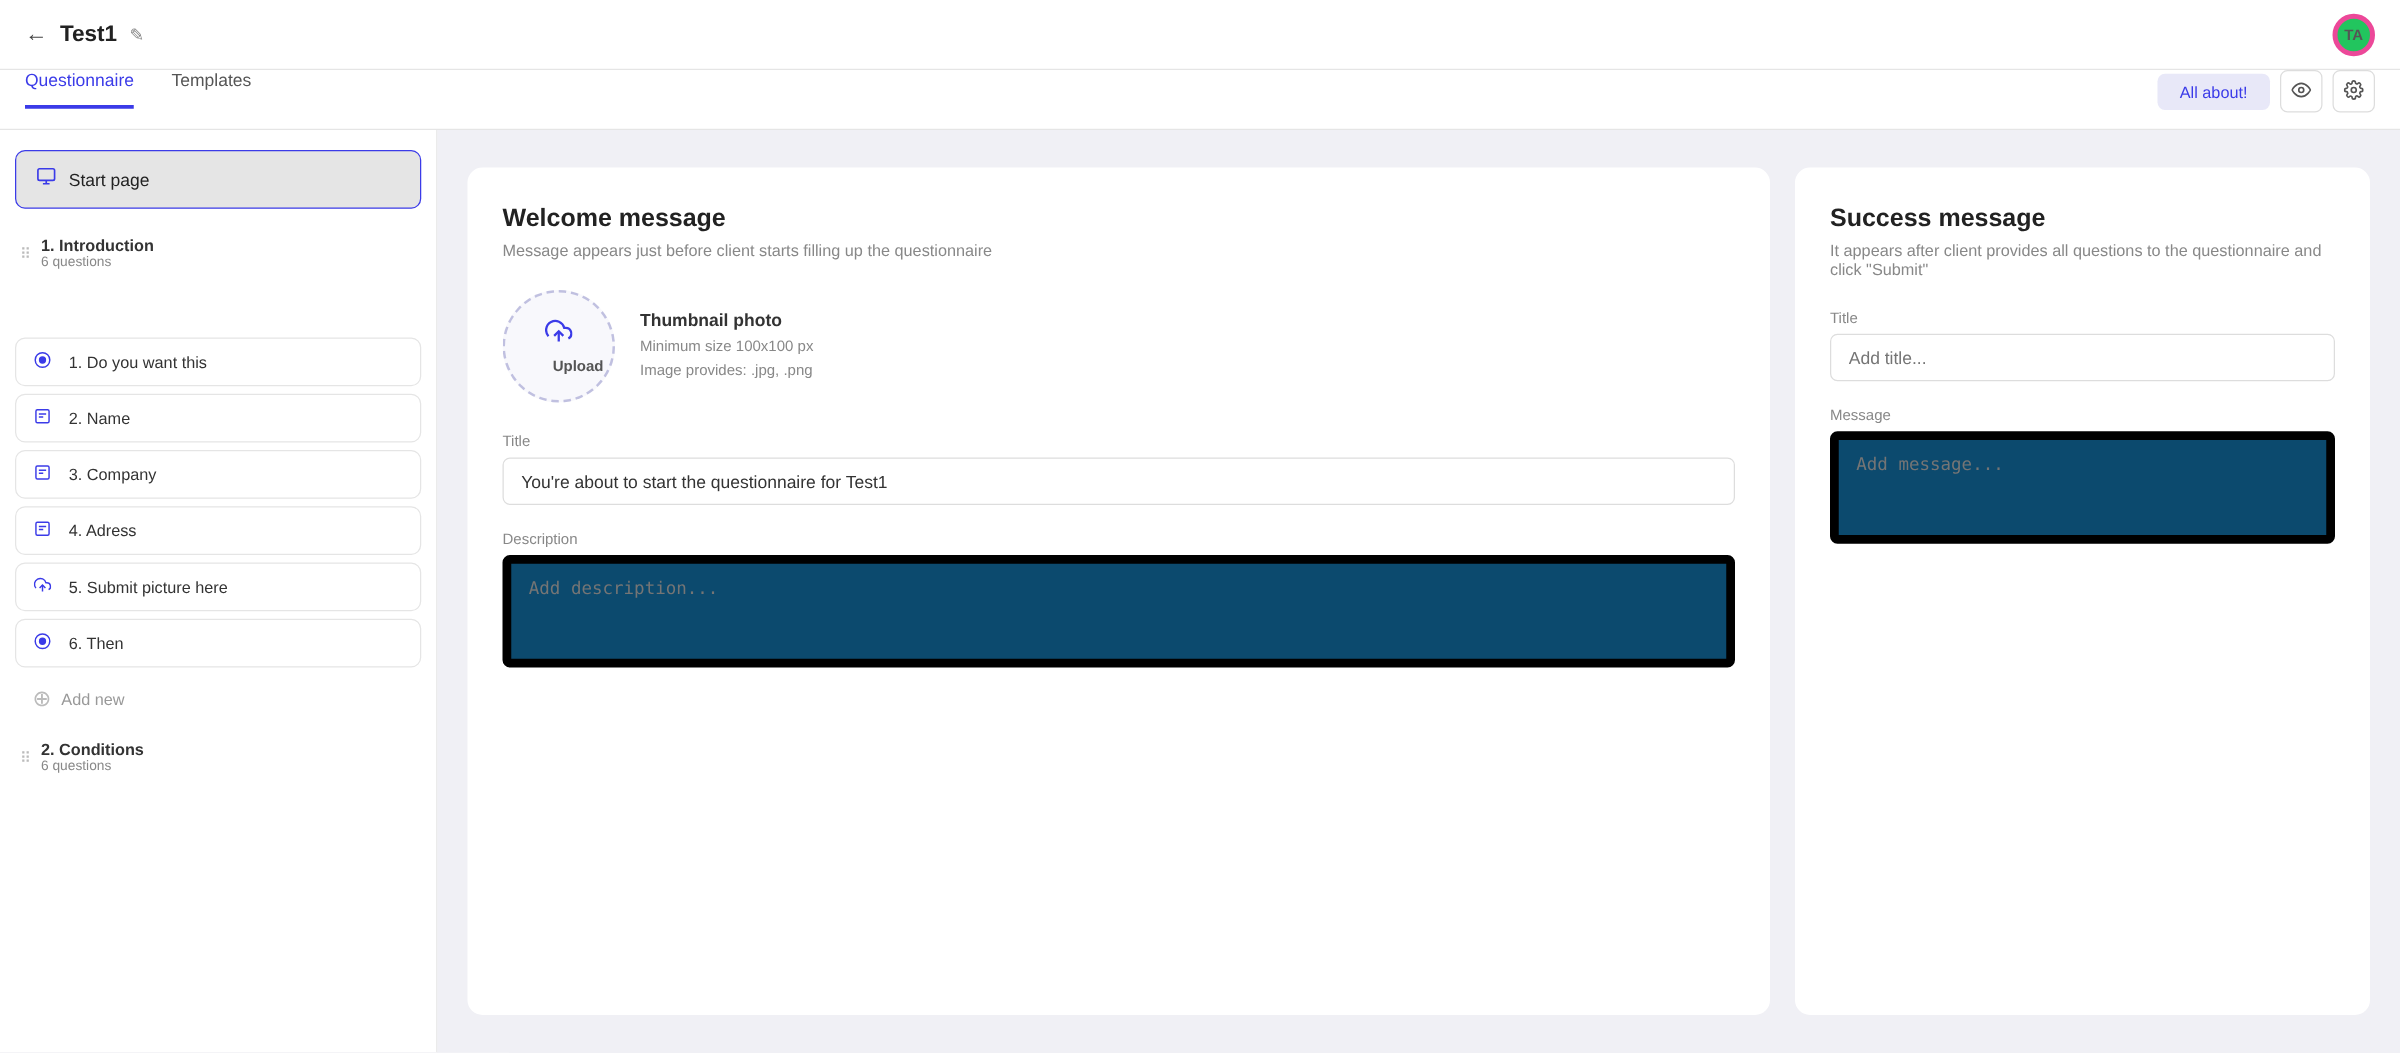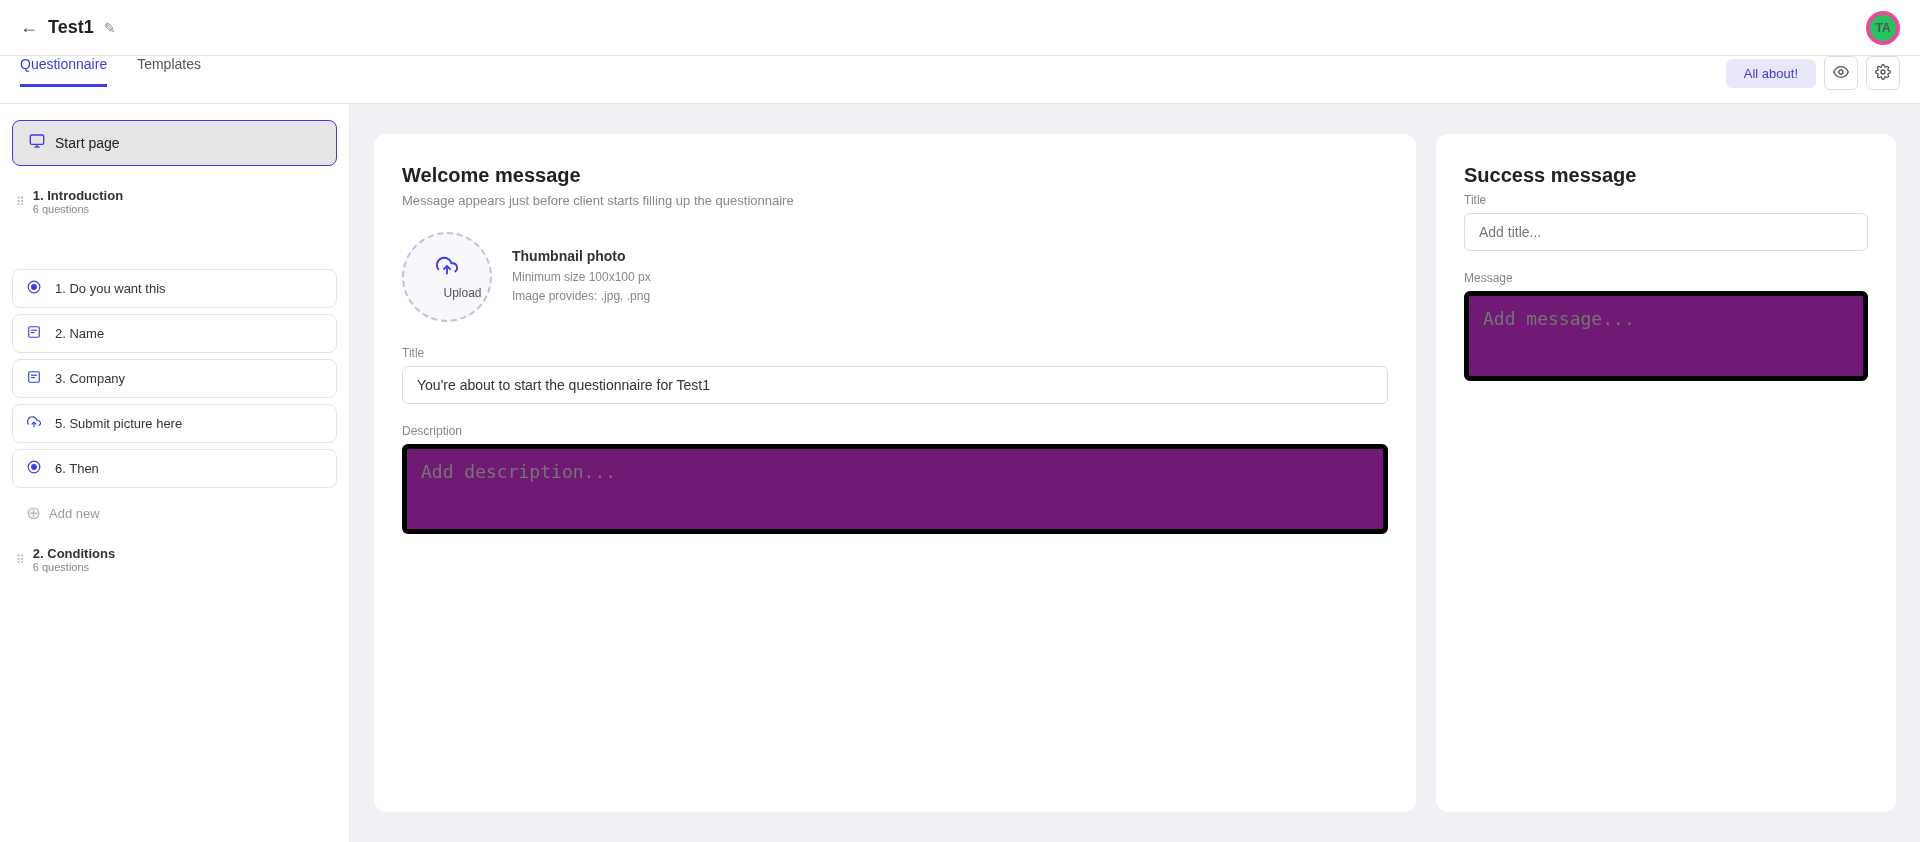--- a/index.html
+++ b/index.html
@@ -94,35 +94,35 @@
     
     .upload-area {
       display: flex; align-items: center; gap: 20px; margin-bottom: 24px;
     }
     .upload-circle {
       width: 90px; height: 90px; border-radius: 50%;
       border: 2px dashed #c0c0e0; display: flex; flex-direction: column;
       align-items: center; justify-content: center; cursor: pointer; background: #f8f8fc;
     }
     .upload-arrow { color: #3b3be8; font-size: 20px; margin-bottom: 4px; }
-    .upload-text { font-size: 12px; color: #555; font-weight: 400; margin-left: 31px; }
+    .upload-text { font-size: 12px; color: #555; font-weight: 700; margin-left: 31px; }
     .upload-info h4 { font-size: 14px; font-weight: 600; color: #333; margin-bottom: 4px; }
     .upload-info p { font-size: 12px; color: #888; line-height: 1.6; }
 
     .field-group { margin-bottom: 20px; }
     .field-label { font-size: 12px; color: #888; margin-bottom: 6px; }
     .field-input {
       width: 100%; border: 1px solid #ddd; border-radius: 6px;
       padding: 10px 14px; font-size: 14px; color: #333; outline: none;
       background: #fff;
     }
     .field-textarea {
-      width: 100%; border: 5px solid #000000; border-radius: 6px;
-      padding: 12px 14px; font-size: 18px; color: #999; outline: none;
-      resize: none; height: 90px; background: #701a75;
+      width: 100%; border: 7px solid #000000; border-radius: 6px;
+      padding: 12px 14px; font-size: 14px; color: #999; outline: none;
+      resize: none; height: 90px; background: #0c4a6e;
     }
 
     
     .success-panel {
       background: #fff; border-radius: 12px; padding: 30px 28px;
       width: 460px; min-width: 460px;
     }
   </style>
 </head>
 <body>
@@ -216,20 +216,30 @@
           <span class="q-icon">
             <svg width="14" height="14" viewBox="0 0 24 24" fill="none" stroke="#3b3be8" stroke-width="2">
               <rect x="3" y="3" width="18" height="18" rx="2"></rect>
               <line x1="7" y1="9" x2="17" y2="9"></line>
               <line x1="7" y1="13" x2="13" y2="13"></line>
             </svg>
           </span>
           <span class="q-label">3. Company</span>
         </div>
 
+        <div class="question-item">
+          <span class="q-icon">
+            <svg width="14" height="14" viewBox="0 0 24 24" fill="none" stroke="#3b3be8" stroke-width="2">
+              <rect x="3" y="3" width="18" height="18" rx="2"></rect>
+              <line x1="7" y1="9" x2="17" y2="9"></line>
+              <line x1="7" y1="13" x2="13" y2="13"></line>
+            </svg>
+          </span>
+          <span class="q-label">4. Adress</span>
+        </div>
 
         <div class="question-item">
           <span class="q-icon">
             <svg width="14" height="14" viewBox="0 0 24 24" fill="none" stroke="#3b3be8" stroke-width="2">
               <polyline points="16 16 12 12 8 16"></polyline>
               <line x1="12" y1="12" x2="12" y2="21"></line>
               <path d="M20.39 18.39A5 5 0 0 0 18 9h-1.26A8 8 0 1 0 3 16.3"></path>
             </svg>
           </span>
           <span class="q-label">5. Submit picture here</span>
@@ -294,20 +304,21 @@
       </div>
 
       <div class="field-group">
         <div class="field-label">Description</div>
         <textarea class="field-textarea" placeholder="Add description..." style=""></textarea>
       </div>
     </div>
 
     <div class="success-panel">
       <div class="panel-title">Success message</div>
+      <div class="panel-subtitle">It appears after client provides all questions to the questionnaire and click "Submit"</div>
 
       <div class="field-group">
         <div class="field-label">Title</div>
         <input class="field-input" type="text" placeholder="Add title..." style="">
       </div>
 
       <div class="field-group">
         <div class="field-label">Message</div>
         <textarea class="field-textarea" placeholder="Add message..." style=""></textarea>
       </div>

